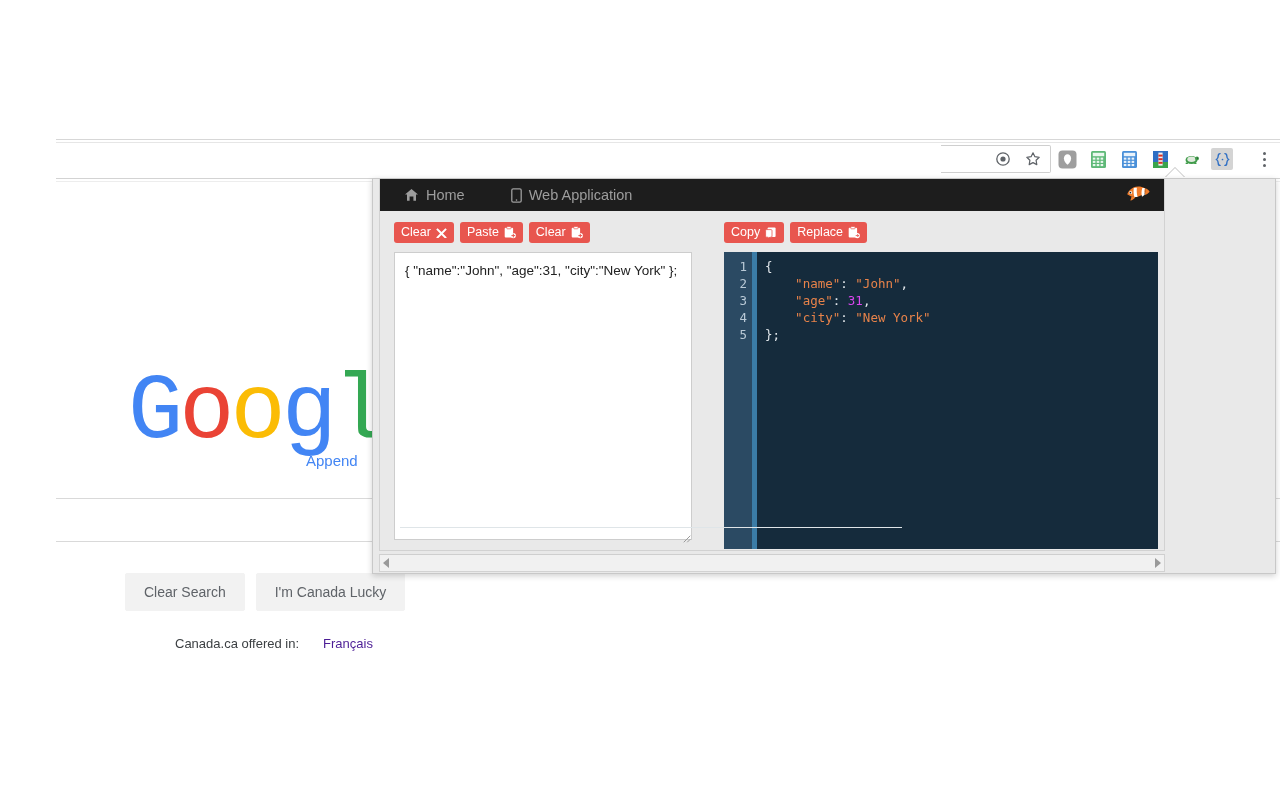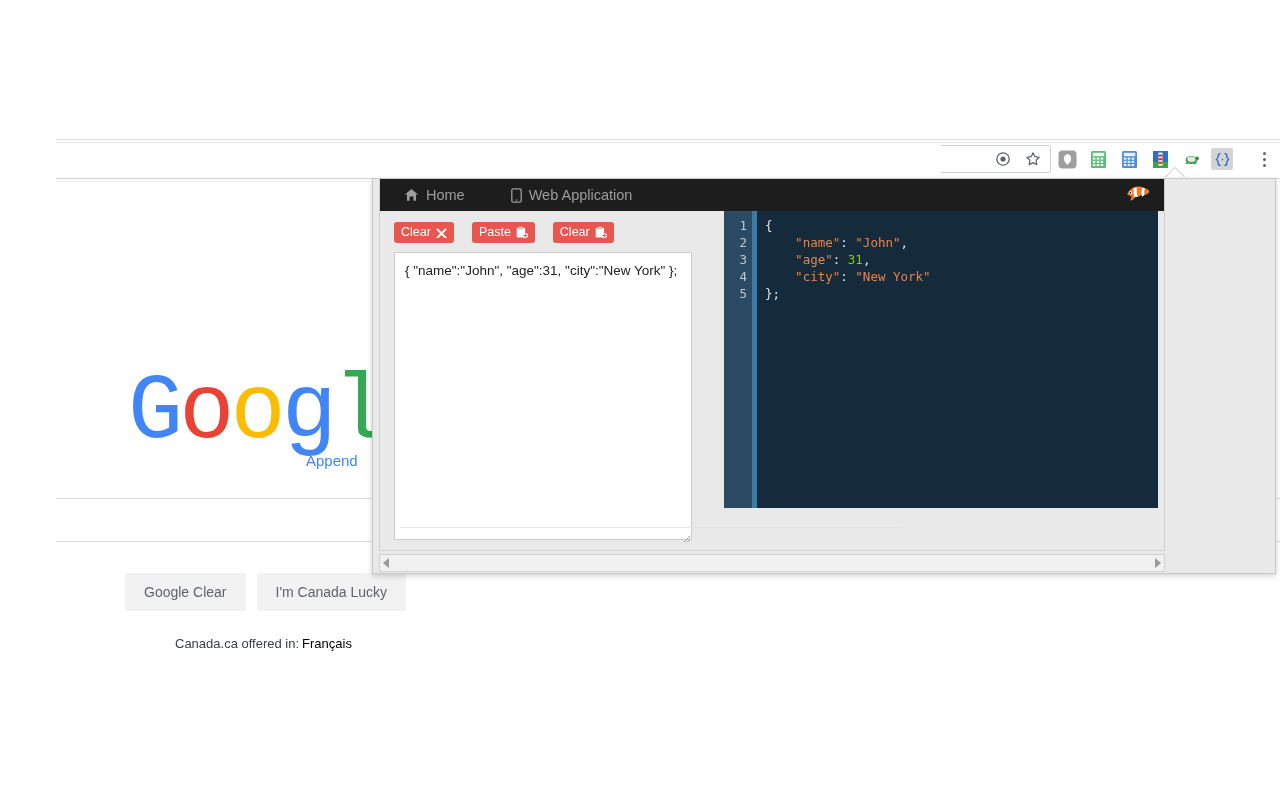--- a/index.html
+++ b/index.html
@@ -208,23 +208,23 @@
   }
   .offered-in {
     position: absolute;
     left: 119px;
     top: 454px;
     font-size: 13px;
     color: #3c4043;
     white-space: nowrap;
   }
   .offered-in a {
-    color: #000000;
+    color: #4c1d95;
     text-decoration: none;
-    margin-left: 3px;
+    margin-left: 24px;
   }
 
   
   .popup {
     position: absolute;
     left: 372px;
     top: 178px;
     width: 904px;
     height: 396px;
     background: #e9e9e9;
@@ -288,21 +288,21 @@
   }
   .panel-right {
     position: absolute;
     left: 344px;
     top: 32px;
     width: 438px;
   }
 
   .btn-bar {
     display: flex;
-    gap: 18px;
+    gap: 6px;
     padding-top: 11px;
     padding-bottom: 9px;
   }
   .act-btn {
     background: #e8564f;
     color: #ffffff;
     border: none;
     border-radius: 3px;
     font-size: 12.5px;
     font-family: "Liberation Sans", sans-serif;
@@ -377,21 +377,21 @@
     box-sizing: border-box;
     font-family: "DejaVu Sans Mono", monospace;
     font-size: 12.5px;
     line-height: 17px;
     color: #e3e8ec;
     white-space: pre;
     overflow: hidden;
   }
   .tok-key { color: #e8834a; }
   .tok-str { color: #e8834a; }
-  .tok-num { color: #84cc16; }
+  .tok-num { color: #d946ef; }
   .tok-punc { color: #e3e8ec; }
 
   
   .h-scroll {
     position: absolute;
     left: 6px;
     bottom: 1px;
     width: 786px;
     height: 18px;
     background: #f1f1f1;
@@ -531,21 +531,21 @@
   <div class="google-page">
     <div class="avatar"></div>
 
     <div class="google-logo"><span class="g-blue">G</span><span class="g-red">o</span><span class="g-yel">o</span><span class="g-blue">g</span><span class="g-grn">l</span><span class="g-red">e</span></div>
 
     <div class="country">Append</div>
 
     <div class="search-box"></div>
 
     <div class="btn-row">
-      <div class="g-button">Google Clear</div>
+      <div class="g-button">Clear Search</div>
       <div class="g-button">I'm Canada Lucky</div>
     </div>
 
     <div class="offered-in">
       <span>Canada.ca offered in:</span><a href="#">Français</a>
     </div>
   </div>
 
   <div class="ext-pointer-border"></div>
   <div class="ext-pointer"></div>
@@ -622,20 +622,43 @@
           <textarea class="json-input" placeholder="" style="">{ "name":"John", "age":31, "city":"New York" };</textarea>
           <span class="ta-handle">
             <svg width="12" height="12" viewBox="0 0 12 12">
               <path d="M11 5L5 11M11 8.5L8.5 11" stroke="#9a9a9a" stroke-width="1" stroke-linecap="round"></path>
             </svg>
           </span>
         </div>
       </div>
 
       <div class="panel-right">
+        <div class="btn-bar">
+          <button class="act-btn">
+            <span>Copy</span>
+            <span>
+              <svg width="12" height="13" viewBox="0 0 12 13">
+                <rect x="2.6" y="1.6" width="8" height="9.4" rx="1" fill="#ffffff"></rect>
+                <rect x="0.6" y="3.6" width="6.4" height="7.6" rx="1" fill="#ffffff" stroke="#e8564f" stroke-width="0.8"></rect>
+                <path d="M3.2 11.6l2.4-1.3-2.4-1.3z" fill="#ffffff"></path>
+              </svg>
+            </span>
+          </button>
+          <button class="act-btn">
+            <span>Replace</span>
+            <span>
+              <svg width="12" height="13" viewBox="0 0 12 13">
+                <rect x="0.7" y="1.8" width="8.4" height="9.6" rx="1" fill="#ffffff"></rect>
+                <rect x="2.8" y="0.5" width="4.2" height="2.3" rx="0.6" fill="#ffffff" stroke="#e8564f" stroke-width="0.7"></rect>
+                <circle cx="9.3" cy="9.6" r="2.6" fill="#ffffff"></circle>
+                <path d="M8.1 9.6h2.4M9.6 8.5l1.0 1.1-1.0 1.1" stroke="#e8564f" stroke-width="0.9" fill="none" stroke-linecap="round"></path>
+              </svg>
+            </span>
+          </button>
+        </div>
 
         <div class="editor">
           <div class="gutter">
             <span class="ln">1</span>
             <span class="ln">2</span>
             <span class="ln">3</span>
             <span class="ln">4</span>
             <span class="ln">5</span>
           </div>
           <div class="active-bar"></div>

